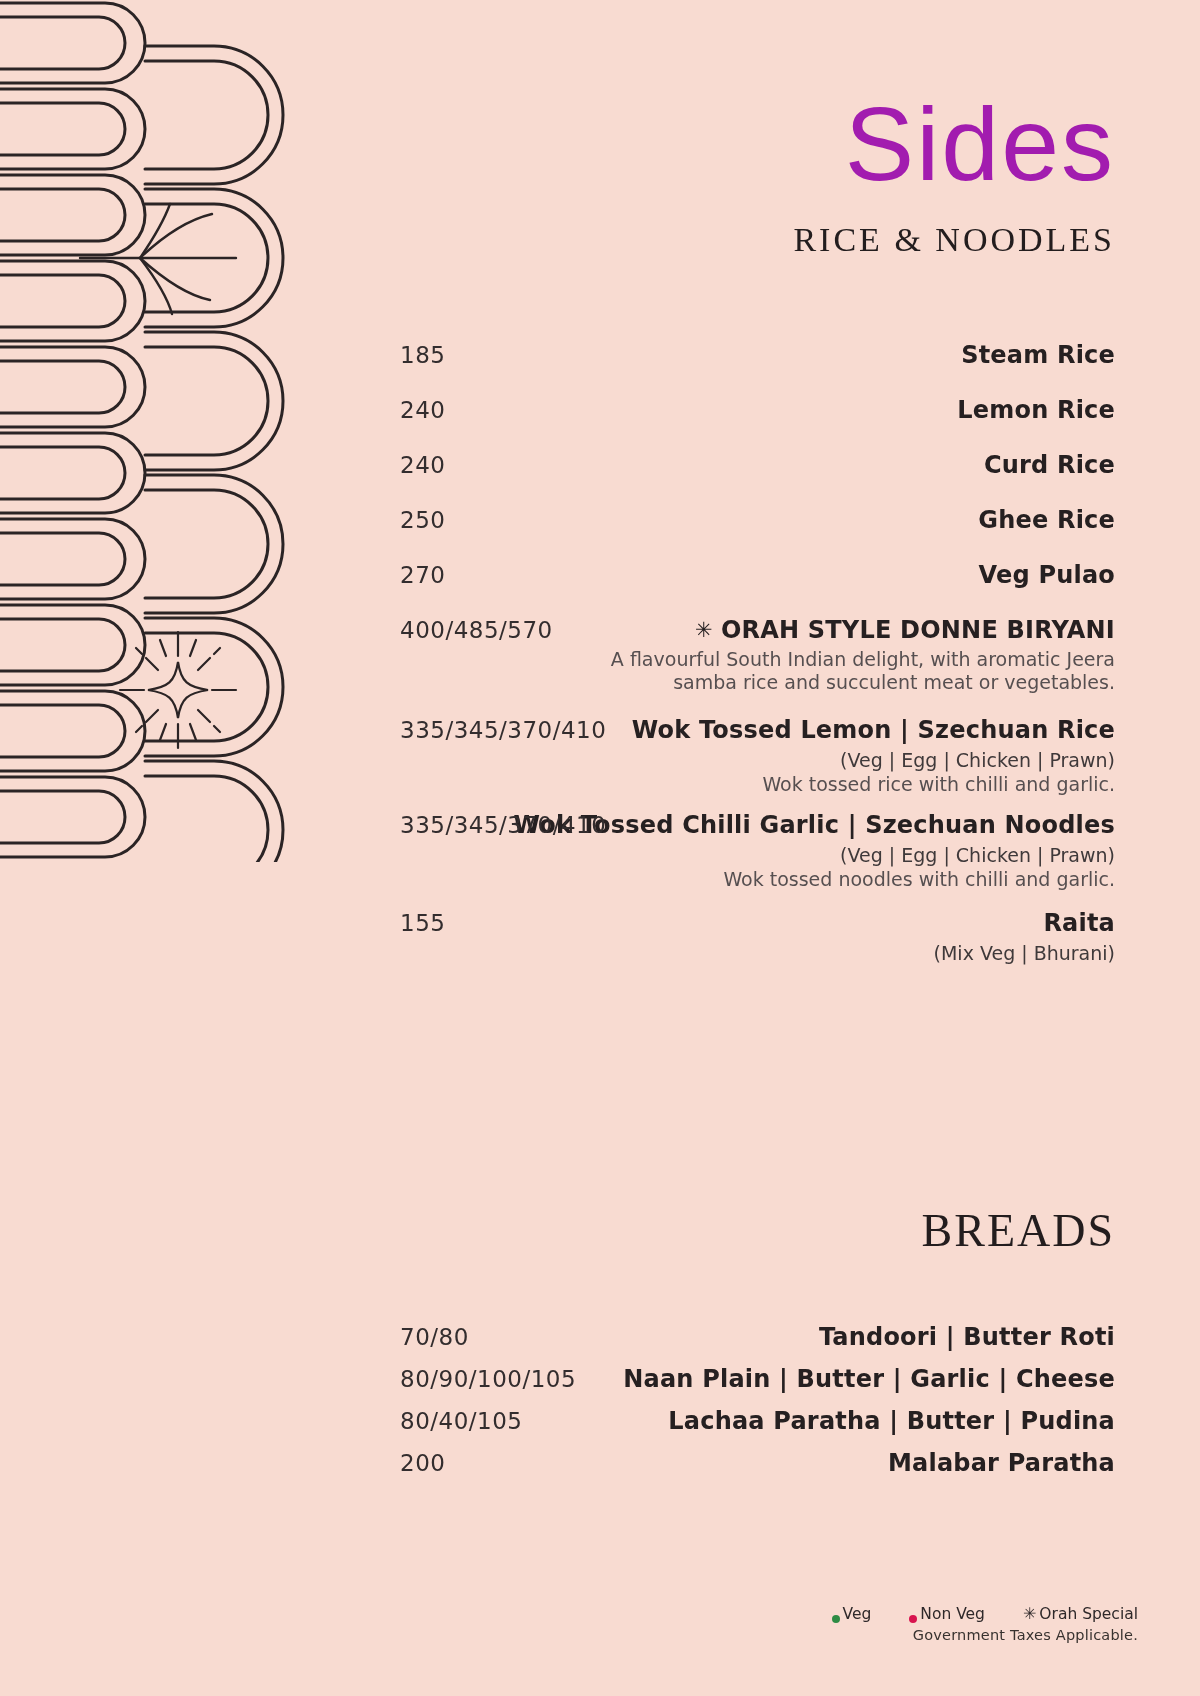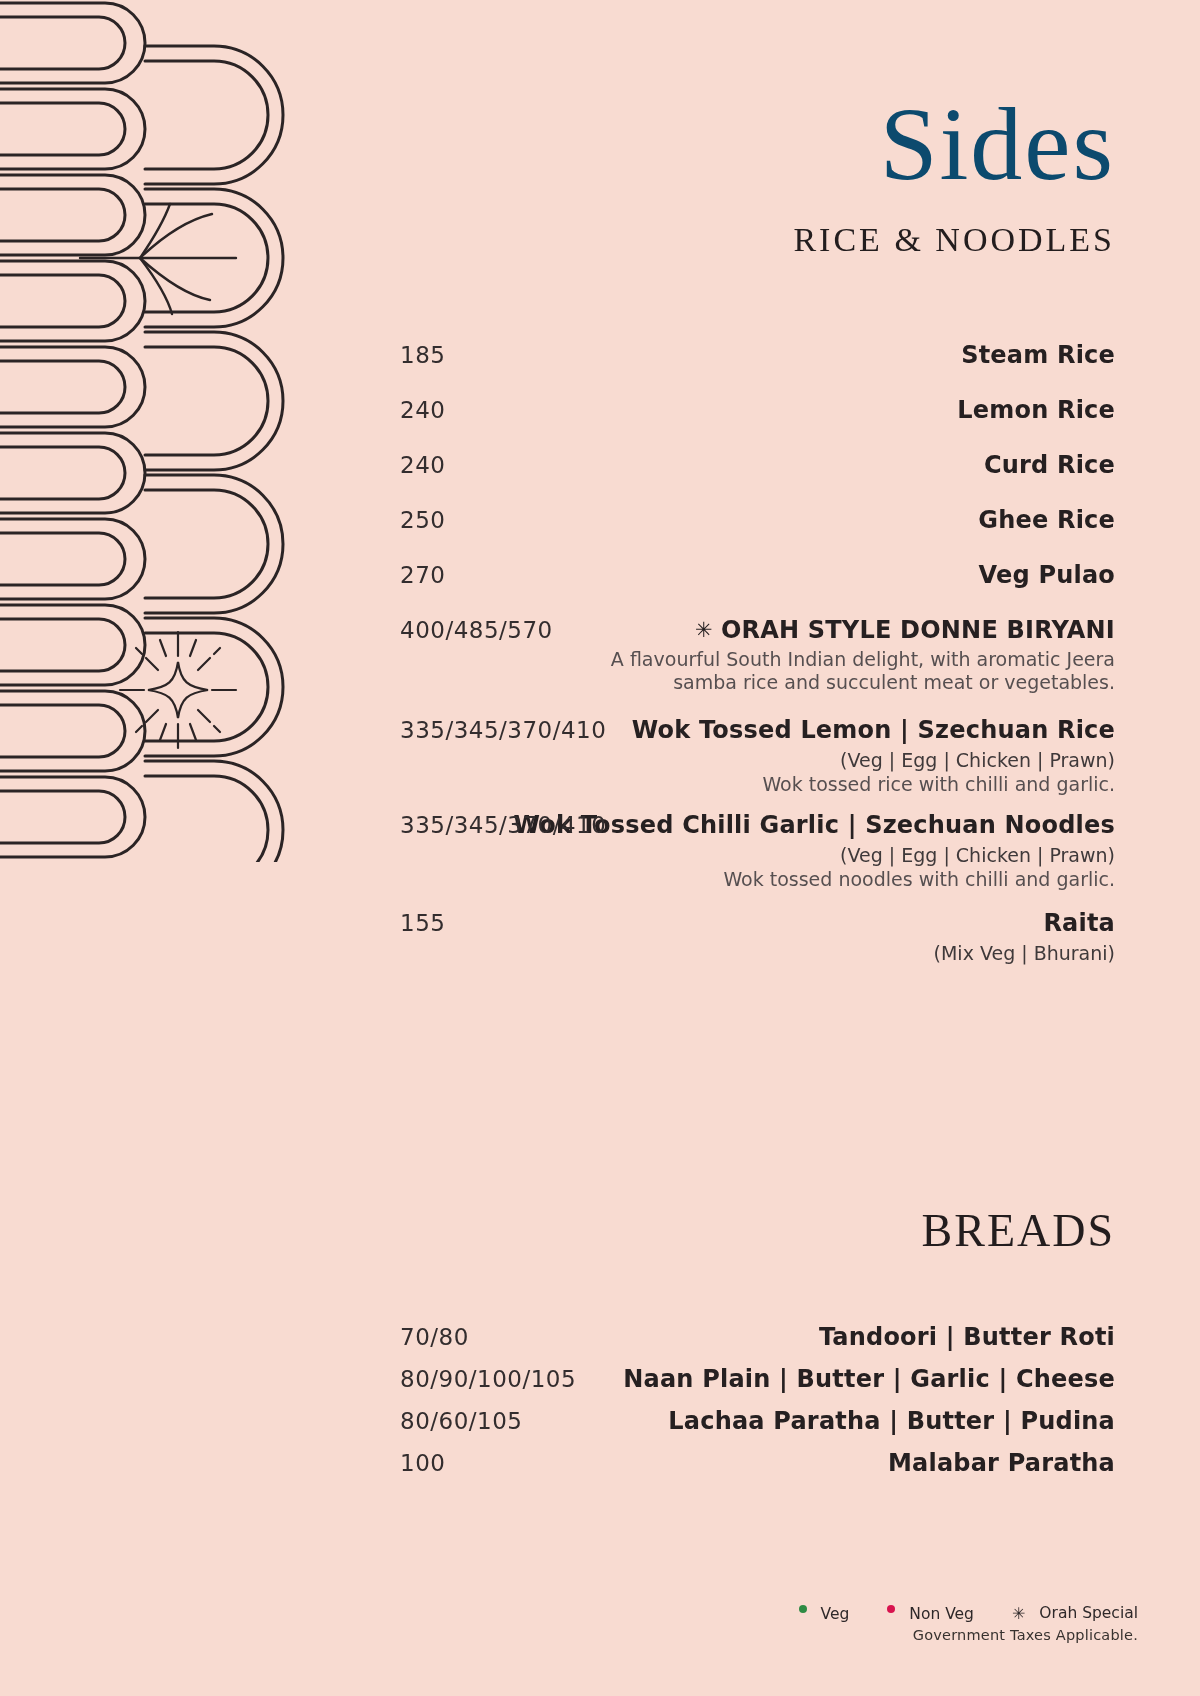--- a/index.html
+++ b/index.html
@@ -3,41 +3,41 @@
 <meta charset="utf-8">
 <style>
   html,body{margin:0;padding:0}
   body{
     width:1200px;height:1696px;position:relative;overflow:hidden;
     background:#f8dbd1;color:#262021;
     font-family:"DejaVu Sans",sans-serif;
   }
   .pattern{position:absolute;top:0;left:0;width:300px;height:862px;overflow:hidden}
   .titleblock{position:absolute;top:92px;right:85px;text-align:right}
-  .title{font-family:Liberation Serif, serif;font-size:104px;line-height:1.0;letter-spacing:2px;color:#0c4a6e}
+  .title{font-family:Liberation Sans, sans-serif;font-size:104px;line-height:1.0;letter-spacing:2px;color:#a21caf}
   .subtitle{font-family:"Liberation Serif",serif;font-size:34px;letter-spacing:3px;margin-top:25px;color:#231d1e}
   .menu{position:absolute;left:400px;top:338px;width:715px}
   .row{position:relative;margin-top:21px}
   .row:first-child{margin-top:0}
   .row.wok1{margin-top:19px}
   .row.wok2{margin-top:12px}
   .row.raita{margin-top:15px}
   .price{position:absolute;left:0;top:0;font-size:23px;line-height:34px;letter-spacing:.5px;color:#332d2e;white-space:nowrap}
   .entry{text-align:right}
   .name{font-size:24px;font-weight:bold;line-height:34px;letter-spacing:.2px;color:#262021;white-space:nowrap}
   .name .sp{font-weight:normal;font-size:21px;margin-right:8px;position:relative;top:-1px}
   .variants{font-size:19px;line-height:26px;color:#3f393a}
   .desc{font-size:19px;line-height:23px;color:#564f50;max-width:520px;margin-left:auto}
   .breads{position:absolute;left:400px;top:1205px;width:715px}
   .breads-heading{font-family:"Liberation Serif",serif;font-size:46px;line-height:52px;letter-spacing:2px;text-align:right;color:#231d1e}
   .breads .row{margin-top:8px}
   .breads .row.first{margin-top:63px}
   .footer{position:absolute;right:62px;top:1604px;text-align:right}
   .legend{display:flex;justify-content:flex-end;align-items:center;gap:38px;font-size:15.5px;color:#2e2829}
-  .legend-item{display:flex;align-items:flex-start;gap:14px;white-space:nowrap}
+  .legend-item{display:flex;align-items:flex-end;gap:3px;white-space:nowrap}
   .dot{width:8px;height:8px;border-radius:50%;display:inline-block}
   .legend .sp{font-size:16px}
   .note{font-size:14.5px;margin-top:4px;color:#38322f;letter-spacing:.2px}
 </style>
 </head>
 <body>
 
 <div>
 
   <svg class="pattern" viewBox="0 0 300 862" fill="none" stroke="#2b2425" stroke-linecap="round">
@@ -194,28 +194,28 @@
     </div>
 
     <div class="row">
       <div class="price">80/90/100/105</div>
       <div class="entry">
           <div class="name">Naan Plain | Butter | Garlic | Cheese</div>
         </div>
     </div>
 
     <div class="row">
-      <div class="price">80/60/105</div>
+      <div class="price">80/40/105</div>
       <div class="entry">
           <div class="name">Lachaa Paratha | Butter | Pudina</div>
         </div>
     </div>
 
     <div class="row">
-      <div class="price">100</div>
+      <div class="price">200</div>
       <div class="entry">
           <div class="name">Malabar Paratha</div>
         </div>
     </div>
   </div>
 
   <div class="footer">
     <div class="legend">
       <span class="legend-item">
         <span class="dot" style="background-color: rgb(46, 139, 68);"></span>

